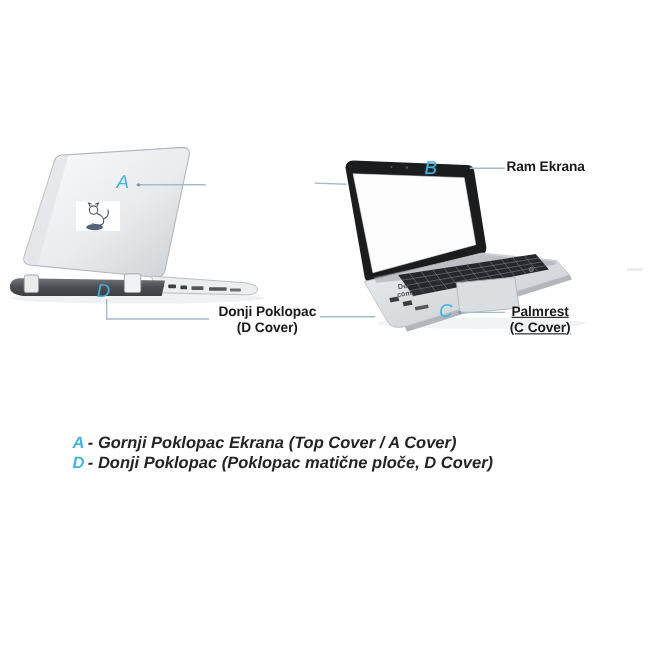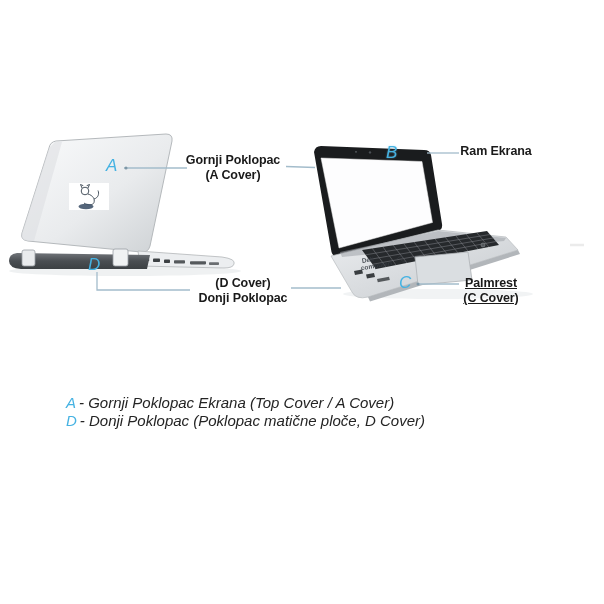--- a/index.html
+++ b/index.html
@@ -17,21 +17,21 @@
   .callout {
     position: absolute; text-align: center; font-weight: bold;
     font-size: 12.5px; line-height: 14.5px; letter-spacing: -0.1px;
     color: var(--label-text); white-space: nowrap;
   }
   .legend {
     position: absolute; left: 66px; top: 394px;
     font-style: italic; font-size: 15px; line-height: 18.2px;
     color: var(--legend-text);
   }
-  .legend-row { white-space: nowrap; }
+  .legend-row { white-space: nowrap; font-weight: bold; }
   .legend-letter { color: var(--marker-blue); margin-right: 3px; }
   .kbgrid { stroke: #888c91; stroke-width: 0.6; opacity: 0.8; fill: none; }
   .wmark { font-size: 6.5px; font-weight: bold; fill: #343a41; opacity: 0.85;
            font-family: "Liberation Sans", sans-serif; }
 </style>
 </head>
 <body>
 
 <div class="stage">
 
@@ -139,37 +139,33 @@
 
       <line x1="570" y1="245" x2="584" y2="245" stroke="#ebebeb" stroke-width="2.5"></line>
     </g>
   </svg>
 
   <span class="marker" style="left:106px; top:157px;">A</span>
   <span class="marker" style="left:386px; top:144px; text-shadow:0 0 2px rgba(120,200,240,0.5);">B</span>
   <span class="marker" style="left:399px; top:274px;">C</span>
   <span class="marker" style="left:88px; top:256px;">D</span>
 
-  <div class="callout" style="left:176px; top:153px; width:114px;">
-    <span style="display:block">Gornji Poklopac</span>
-    <span style="display:block">(A Cover)</span>
-  </div>
 
   <div class="callout" style="left:434px; top:144px; width:124px;">
     <span style="display:block">Ram Ekrana</span>
   </div>
 
   <div class="callout" style="left:442px; top:276px; width:98px;text-decoration:underline;">
     <span style="display:block">Palmrest</span>
     <span style="display:block">(C Cover)</span>
   </div>
 
   <div class="callout" style="left:186px; top:276px; width:114px;">
+    <span style="display:block">Donji Poklopac</span>
     <span style="display:block">(D Cover)</span>
-    <span style="display:block">Donji Poklopac</span>
   </div>
 
   <div class="legend">
     <div class="legend-row">
       <span class="legend-letter">A</span><span>- Gornji Poklopac Ekrana (Top Cover / A Cover)</span>
     </div>
     <div class="legend-row">
       <span class="legend-letter">D</span><span>- Donji Poklopac (Poklopac matične ploče, D Cover)</span>
     </div>
   </div>

